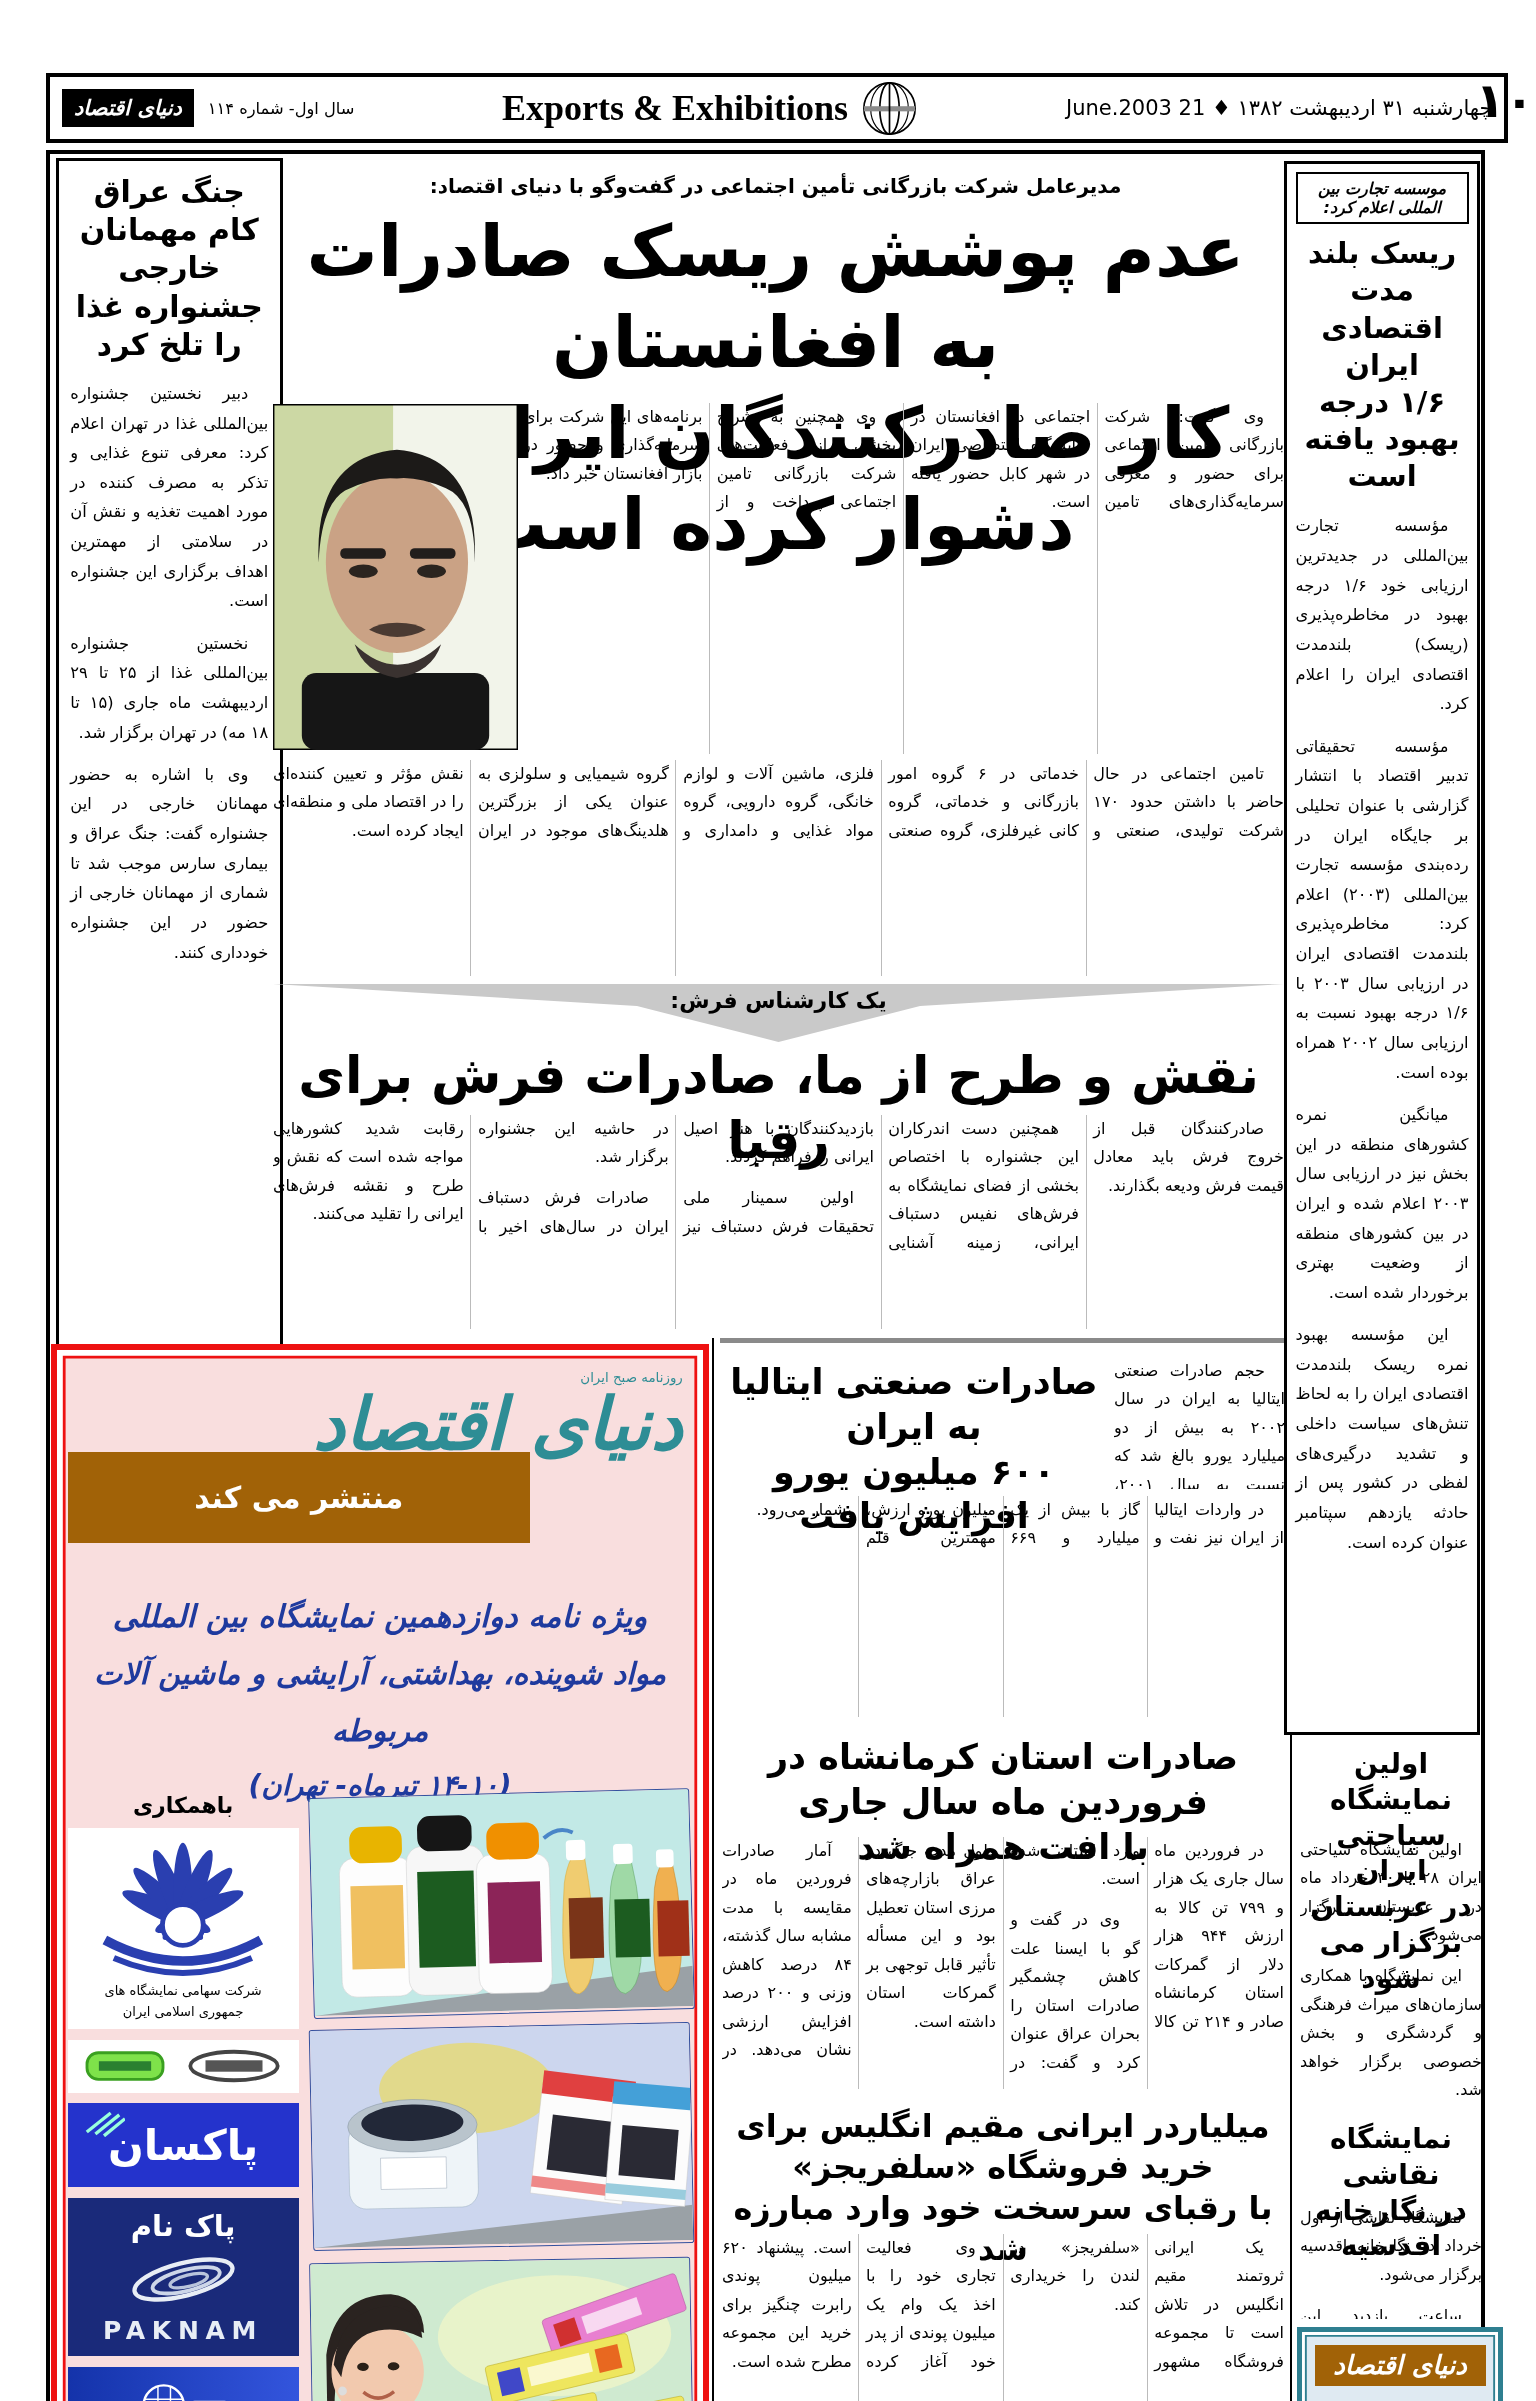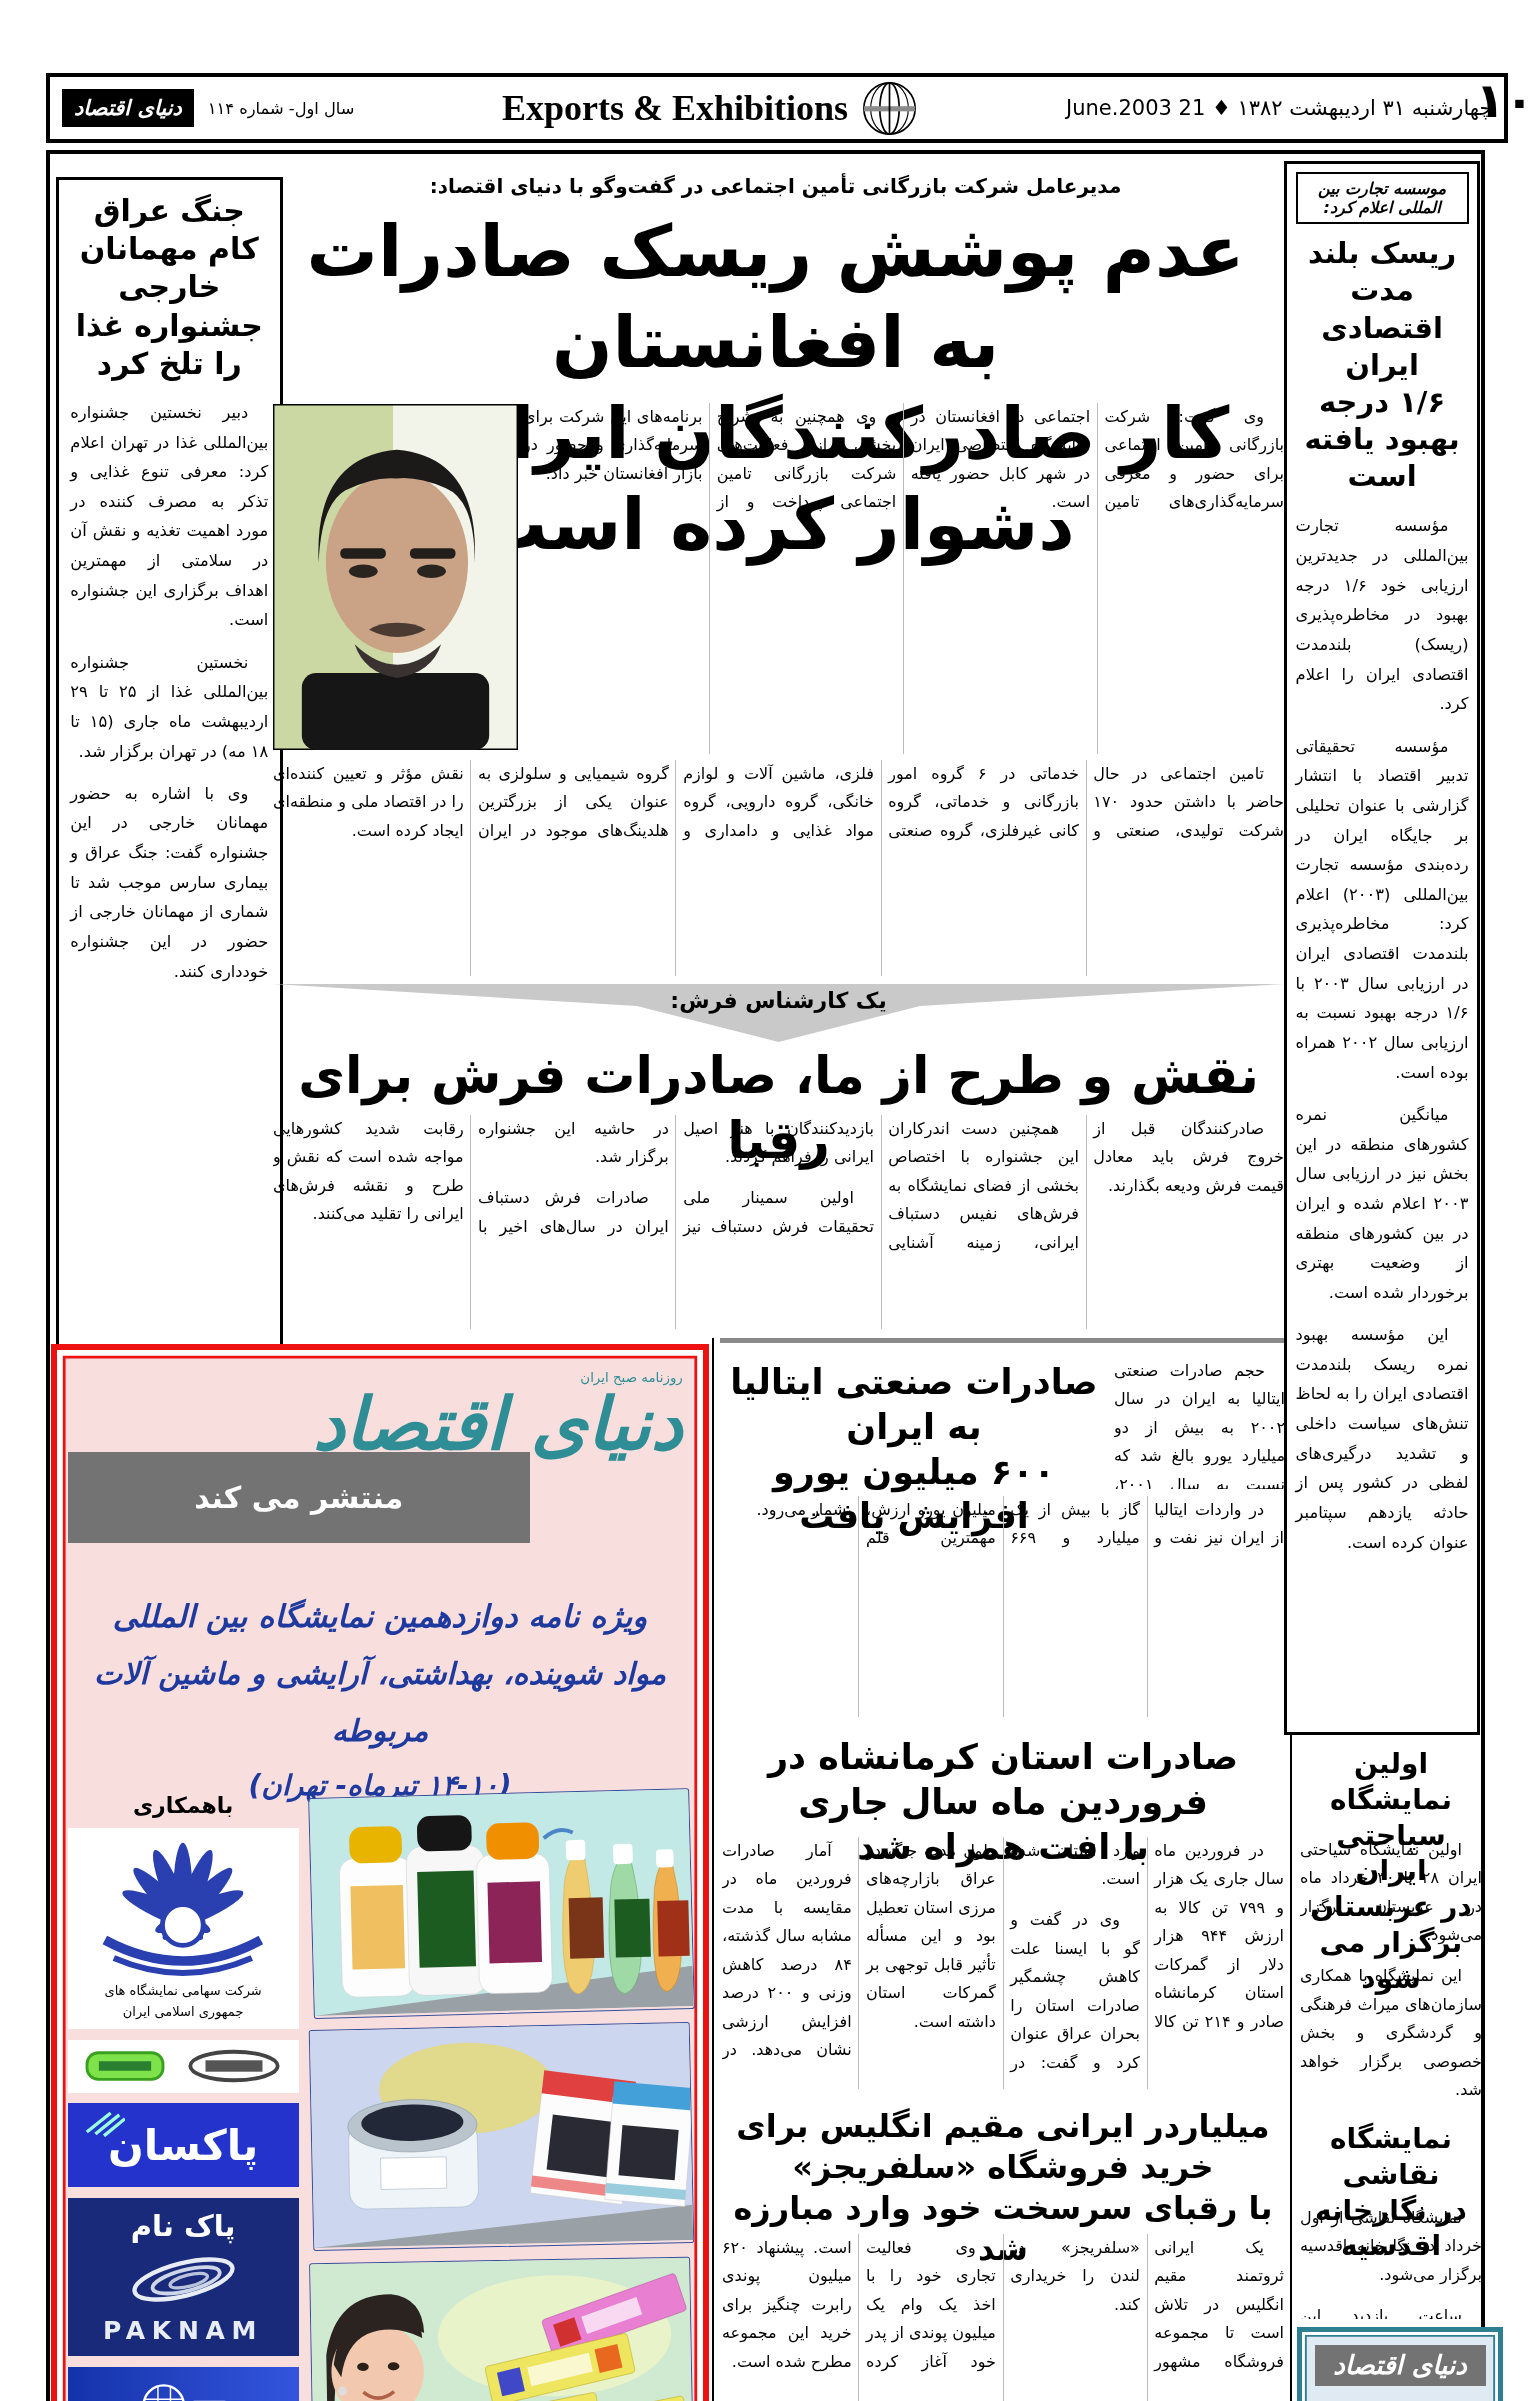--- a/index.html
+++ b/index.html
@@ -16,21 +16,21 @@
   .body-md p{font-size:16.3px;line-height:1.82;}
   .cols4{column-count:4;column-gap:14.4px;column-rule:0.5px solid #bbb;}
   .cols5{column-count:5;column-gap:14.4px;column-rule:0.5px solid #bbb;}
   .hl{font-weight:bold;line-height:1.28;}
   .kickerbox{border:2.9px solid #000;padding:4.8px 6.7px;}
   .vrule{background:#000;width:1.9px;}
   .hrule-gray{background:#8a8a8a;}
   .ad{background:#f9dede;border:6.2px solid #ee1111;
       box-shadow:inset 0 0 0 5.8px #ffffff, inset 0 0 0 8.6px #ee1111;}
   .adinner{position:absolute;inset:10.6px;}
-  .band{background:#737373;color:#fff;}
+  .band{background:#a16207;color:#fff;}
   .panel{border:1.9px solid #33509e;border-radius:2.9px;overflow:hidden;}
   .contact{background:#dfeaf2;border:5.8px solid #2e7f90;box-shadow:inset 0 0 0 2.9px #fff,inset 0 0 0 4.8px #2e7f90;}
   .script{font-style:italic;font-weight:bold;}
 </style>
 </head>
 <body>
 
 <div class="page">
 
   <div class="abs b" style="left:1488px;top:72px;width:46px;font-size:48px;">۱۰</div>
@@ -46,21 +46,21 @@
       <line x1="50" y1="5" x2="50" y2="95" stroke="#000" stroke-width="3"></line>
     </svg>
     <div class="en b" style="font-size:36px;white-space:nowrap;">Exports &amp; Exhibitions</div>
     <div style="flex:1"></div>
     <div style="font-size:16.3px;white-space:nowrap;">سال اول- شماره ۱۱۴</div>
     <div class="script" style="background:#000;color:#fff;font-size:21px;padding:6.7px 12.5px;white-space:nowrap;">دنیای اقتصاد</div>
   </div>
 
   <div class="abs" style="left:46px;top:150px;width:1431px;height:2488px;border:4.8px solid #000;">
 
-    <div class="abs bx" style="left:5.8px;top:23px;width:198px;height:1162px;padding:11.5px;">
+    <div class="abs bx" style="left:5.8px;top:4px;width:198px;height:1162px;padding:11.5px;">
       <div class="hl cent" style="font-size:30px;margin-bottom:14.4px;">
         <div>جنگ عراق</div>
         <div>کام مهمانان خارجی</div>
         <div>جشنواره غذا را تلخ کرد</div>
       </div>
       <div class="just body-md">
         <p>دبیر نخستین جشنواره بین‌المللی غذا در تهران اعلام کرد: معرفی تنوع غذایی و تذکر به مصرف کننده در مورد اهمیت تغذیه و نقش آن در سلامتی از مهمترین اهداف برگزاری این جشنواره است.</p>
         <p>نخستین جشنواره بین‌المللی غذا از ۲۵ تا ۲۹ اردیبهشت ماه جاری (۱۵ تا ۱۸ مه) در تهران برگزار شد.</p>
         <p>وی با اشاره به حضور مهمانان خارجی در این جشنواره گفت: جنگ عراق و بیماری سارس موجب شد تا شماری از مهمانان خارجی از حضور در این جشنواره خودداری کنند.</p>
       </div>

